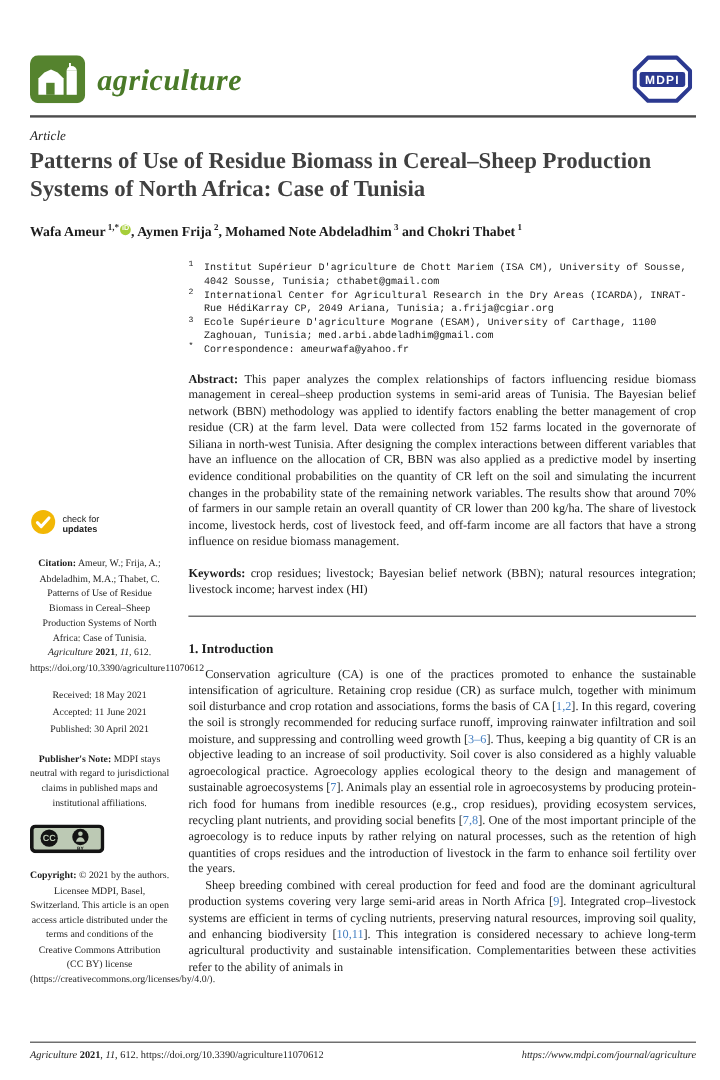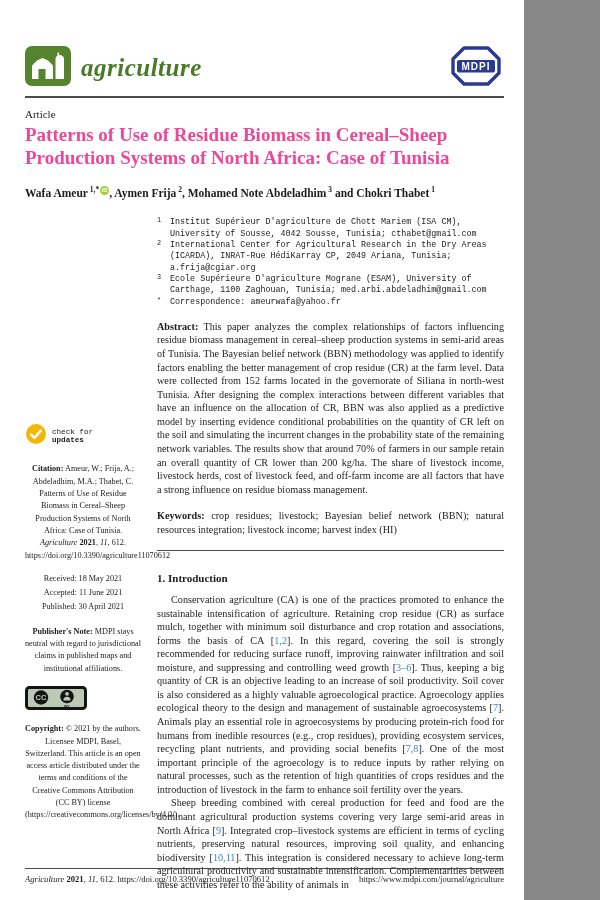--- a/index.html
+++ b/index.html
@@ -1,55 +1,55 @@
 <!DOCTYPE html>
 <html><head>
 <meta charset="utf-8">
 <style>
   html,body{margin:0;padding:0;background:#888;}
   .page{
     position:relative;
-    width:524px;height:900px;
+    width:600px;height:900px;
     background:#ffffff;
     box-sizing:border-box;
     padding:44px 20px 15px 25px;
     font-family:"Liberation Serif","DejaVu Serif",serif;
     color:#1c1c1c;
     overflow:hidden;
   }
   
   .header{display:flex;justify-content:space-between;align-items:center;height:48px;}
   .brand{display:flex;align-items:center;gap:10px;}
   .journal-name{
     font-size:25px;font-style:italic;font-weight:bold;color:#4a7a28;
     letter-spacing:.5px;
   }
   .header-rule{border-top:2px solid #4c4c4c;margin-top:4px;}
   
-  .article-type{font-size:11px;margin-top:10px;}
+  .article-type{font-style:italic;font-size:11px;margin-top:10px;}
   .title{
     font-size:19px;font-weight:bold;line-height:1.22;
-    margin:3px 0 16px 0;color:#ec4899;
+    margin:3px 0 16px 0;color:#404040;
   }
   .authors{font-size:11.5px;font-weight:bold;margin:0 0 16px 0;}
   .authors sup{font-size:7.5px;}
   .orcid{
     display:inline-block;width:9px;height:9px;border-radius:50%;
     background:#a6ce39;color:#fff;font-size:6px;line-height:9px;
     text-align:center;font-weight:bold;font-family:"Liberation Sans",sans-serif;
     vertical-align:super;margin-left:1px;
   }
   
   .columns{display:flex;gap:16px;align-items:flex-start;}
   .sidebar{
     width:116px;flex:0 0 116px;margin-top:208px;
     font-size:8.2px;line-height:1.5;
   }
   .check-updates{display:flex;align-items:center;gap:5px;margin-bottom:14px;cursor:pointer;}
-  .cu-text{font-family:Liberation Mono, monospace;font-size:7.6px;line-height:1.15;color:#222;}
+  .cu-text{font-family:Liberation Sans, sans-serif;font-size:7.6px;line-height:1.15;color:#222;}
   .cu-text b{display:block;}
   .sidebar p{margin:0 0 11px 0;text-align:center;}
   .sidebar .dates p{margin:0 0 2px 0;}
   .sidebar .dates{margin-bottom:12px;}
   .cc-badge{margin:6px 0 9px 0;cursor:pointer;}
   
   .main{flex:1;font-size:10.2px;line-height:1.33;}
   .affiliations{margin:2px 0 12px 0;font-size:8.4px;line-height:1.35;font-family:Liberation Mono, monospace;}
   .aff-row{display:flex;}
   .aff-sup{flex:0 0 13px;font-size:6.8px;vertical-align:super;position:relative;top:-1px;text-align:left;}
@@ -169,17 +169,17 @@
 
       <p class="body-para">Conservation agriculture (CA) is one of the practices promoted to enhance the sustainable intensification of agriculture. Retaining crop residue (CR) as surface mulch, together with minimum soil disturbance and crop rotation and associations, forms the basis of CA [<span class="ref">1,2</span>]. In this regard, covering the soil is strongly recommended for reducing surface runoff, improving rainwater infiltration and soil moisture, and suppressing and controlling weed growth [<span class="ref">3–6</span>]. Thus, keeping a big quantity of CR is an objective leading to an increase of soil productivity. Soil cover is also considered as a highly valuable agroecological practice. Agroecology applies ecological theory to the design and management of sustainable agroecosystems [<span class="ref">7</span>]. Animals play an essential role in agroecosystems by producing protein-rich food for humans from inedible resources (e.g., crop residues), providing ecosystem services, recycling plant nutrients, and providing social benefits [<span class="ref">7,8</span>]. One of the most important principle of the agroecology is to reduce inputs by rather relying on natural processes, such as the retention of high quantities of crops residues and the introduction of livestock in the farm to enhance soil fertility over the years.</p>
       <p class="body-para">Sheep breeding combined with cereal production for feed and food are the dominant agricultural production systems covering very large semi-arid areas in North Africa [<span class="ref">9</span>]. Integrated crop–livestock systems are efficient in terms of cycling nutrients, preserving natural resources, improving soil quality, and enhancing biodiversity [<span class="ref">10,11</span>]. This integration is considered necessary to achieve long-term agricultural productivity and sustainable intensification. Complementarities between these activities refer to the ability of animals in</p>
     </main>
   </div>
 
   <div class="footer">
     <div class="footer-rule"></div>
     <div class="footer-row">
       <span><i>Agriculture </i><b>2021</b>, <i>11</i>, 612. https://doi.org/10.3390/agriculture11070612</span>
-      <span style="cursor:pointer;">https://www.mdpi.com/journal/agriculture</span>
+      <span style="cursor:pointer;font-style:italic;">https://www.mdpi.com/journal/agriculture</span>
     </div>
   </div>
 
 </div>
 
 </body></html>

